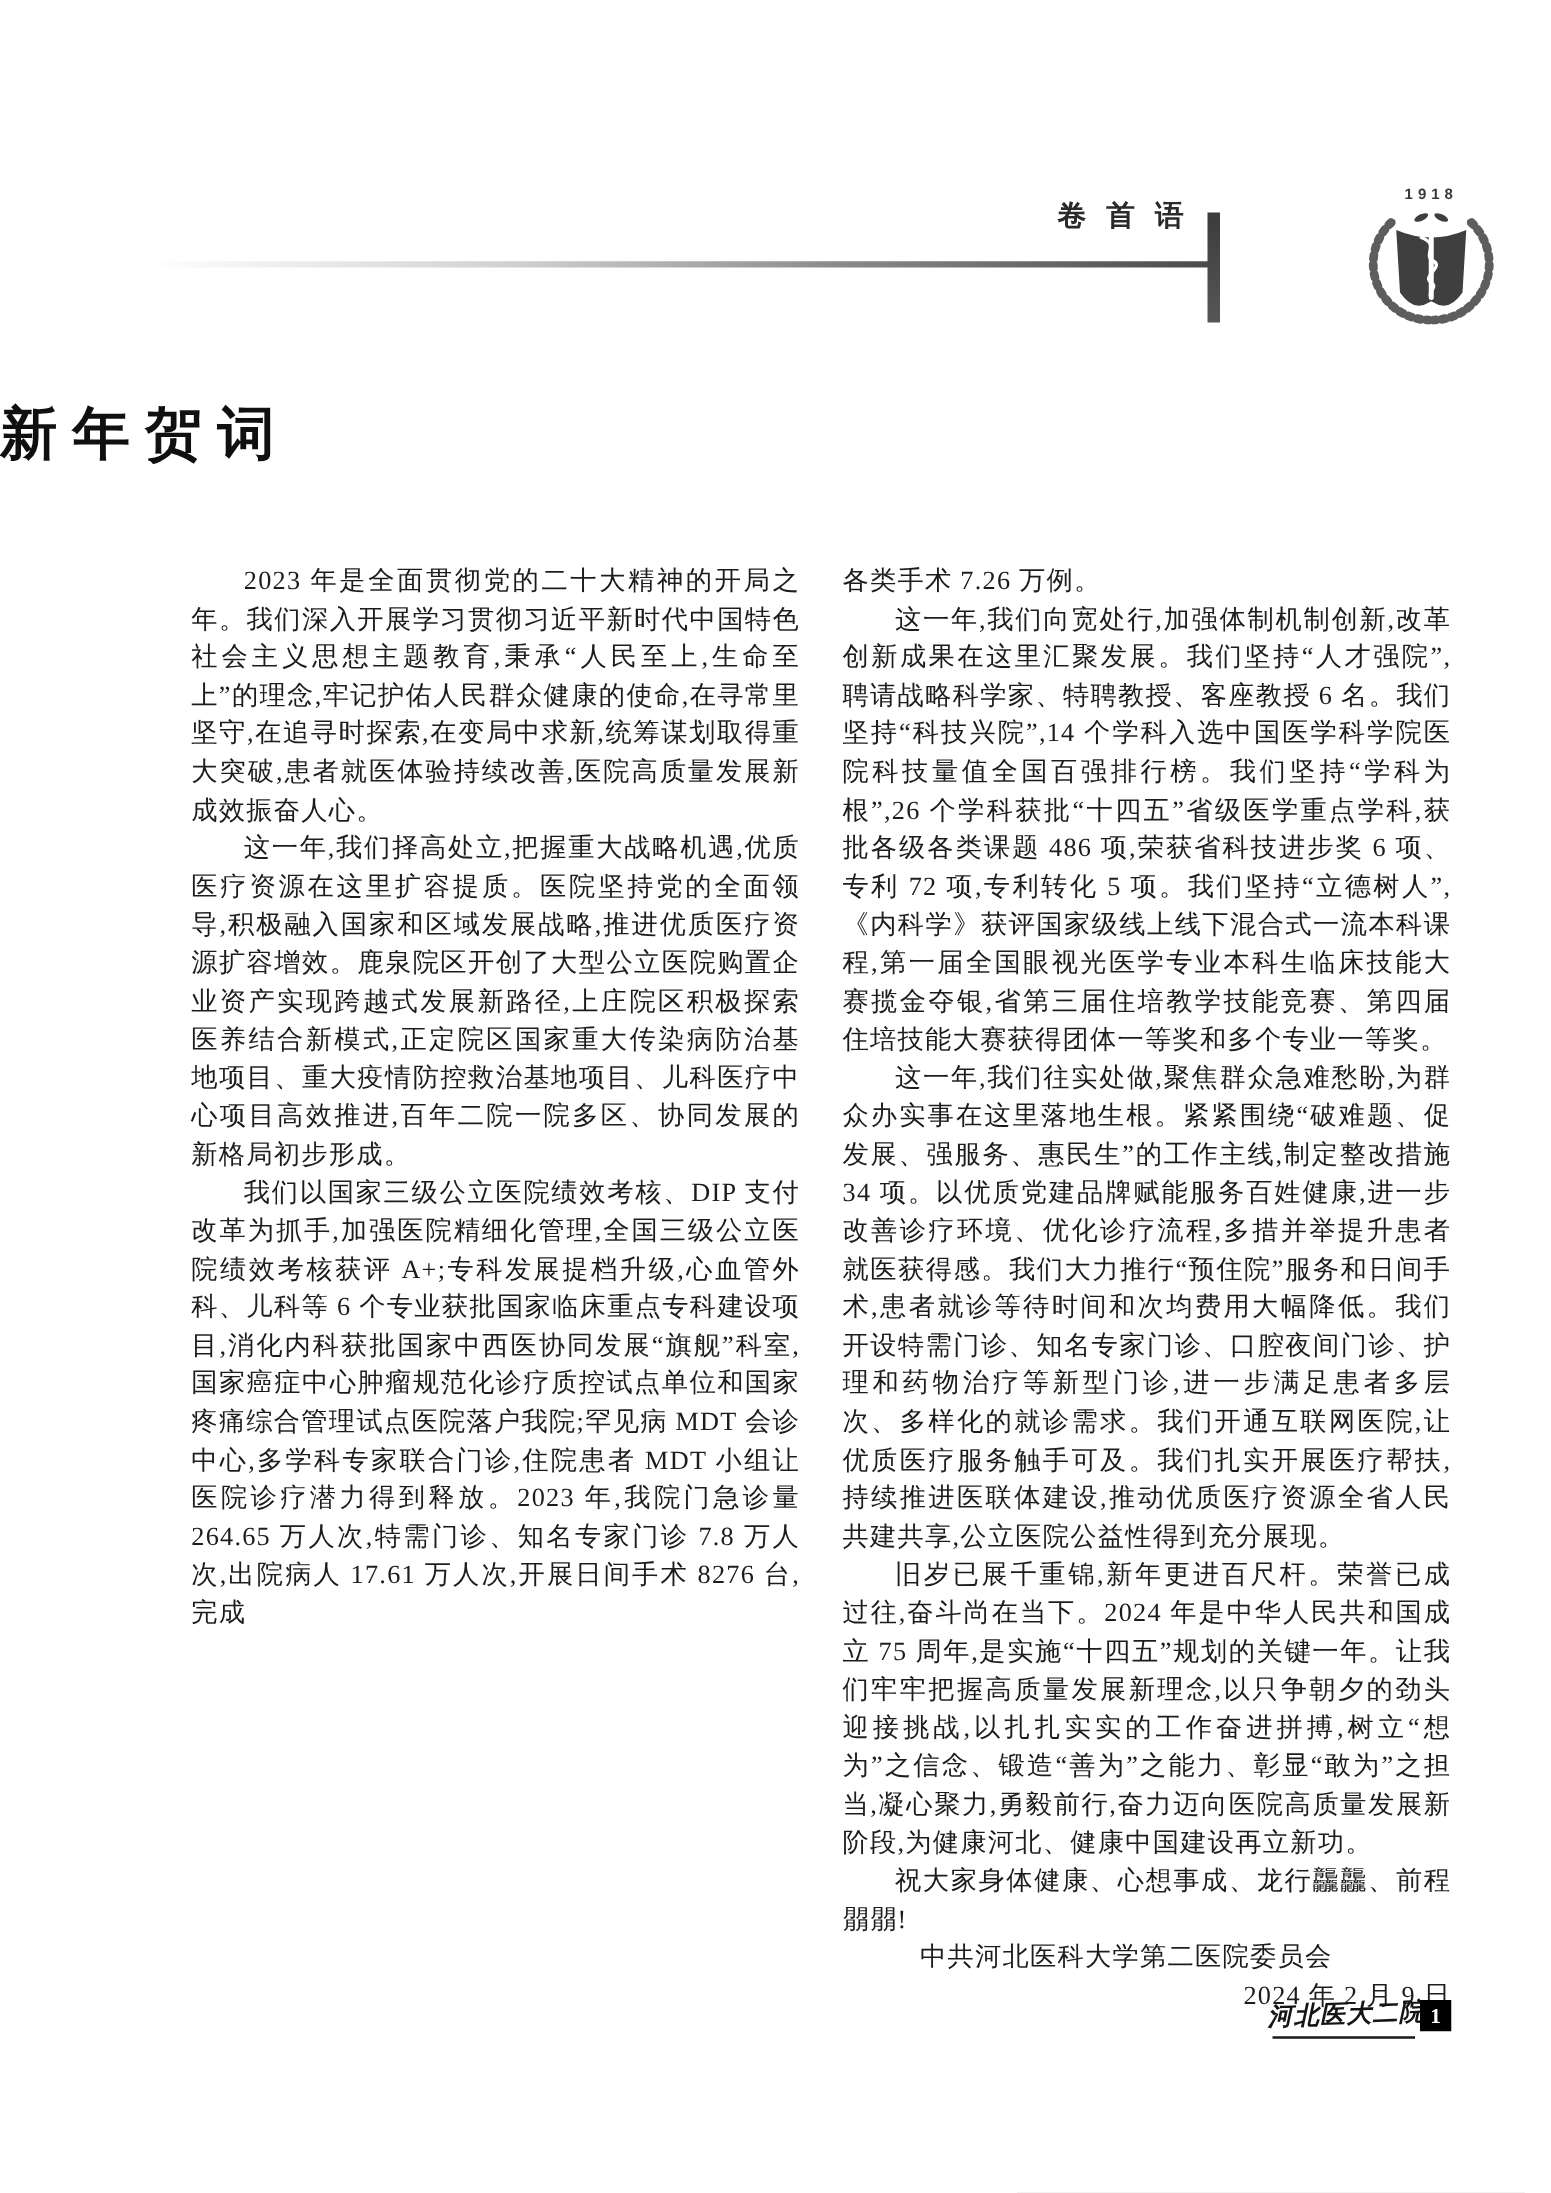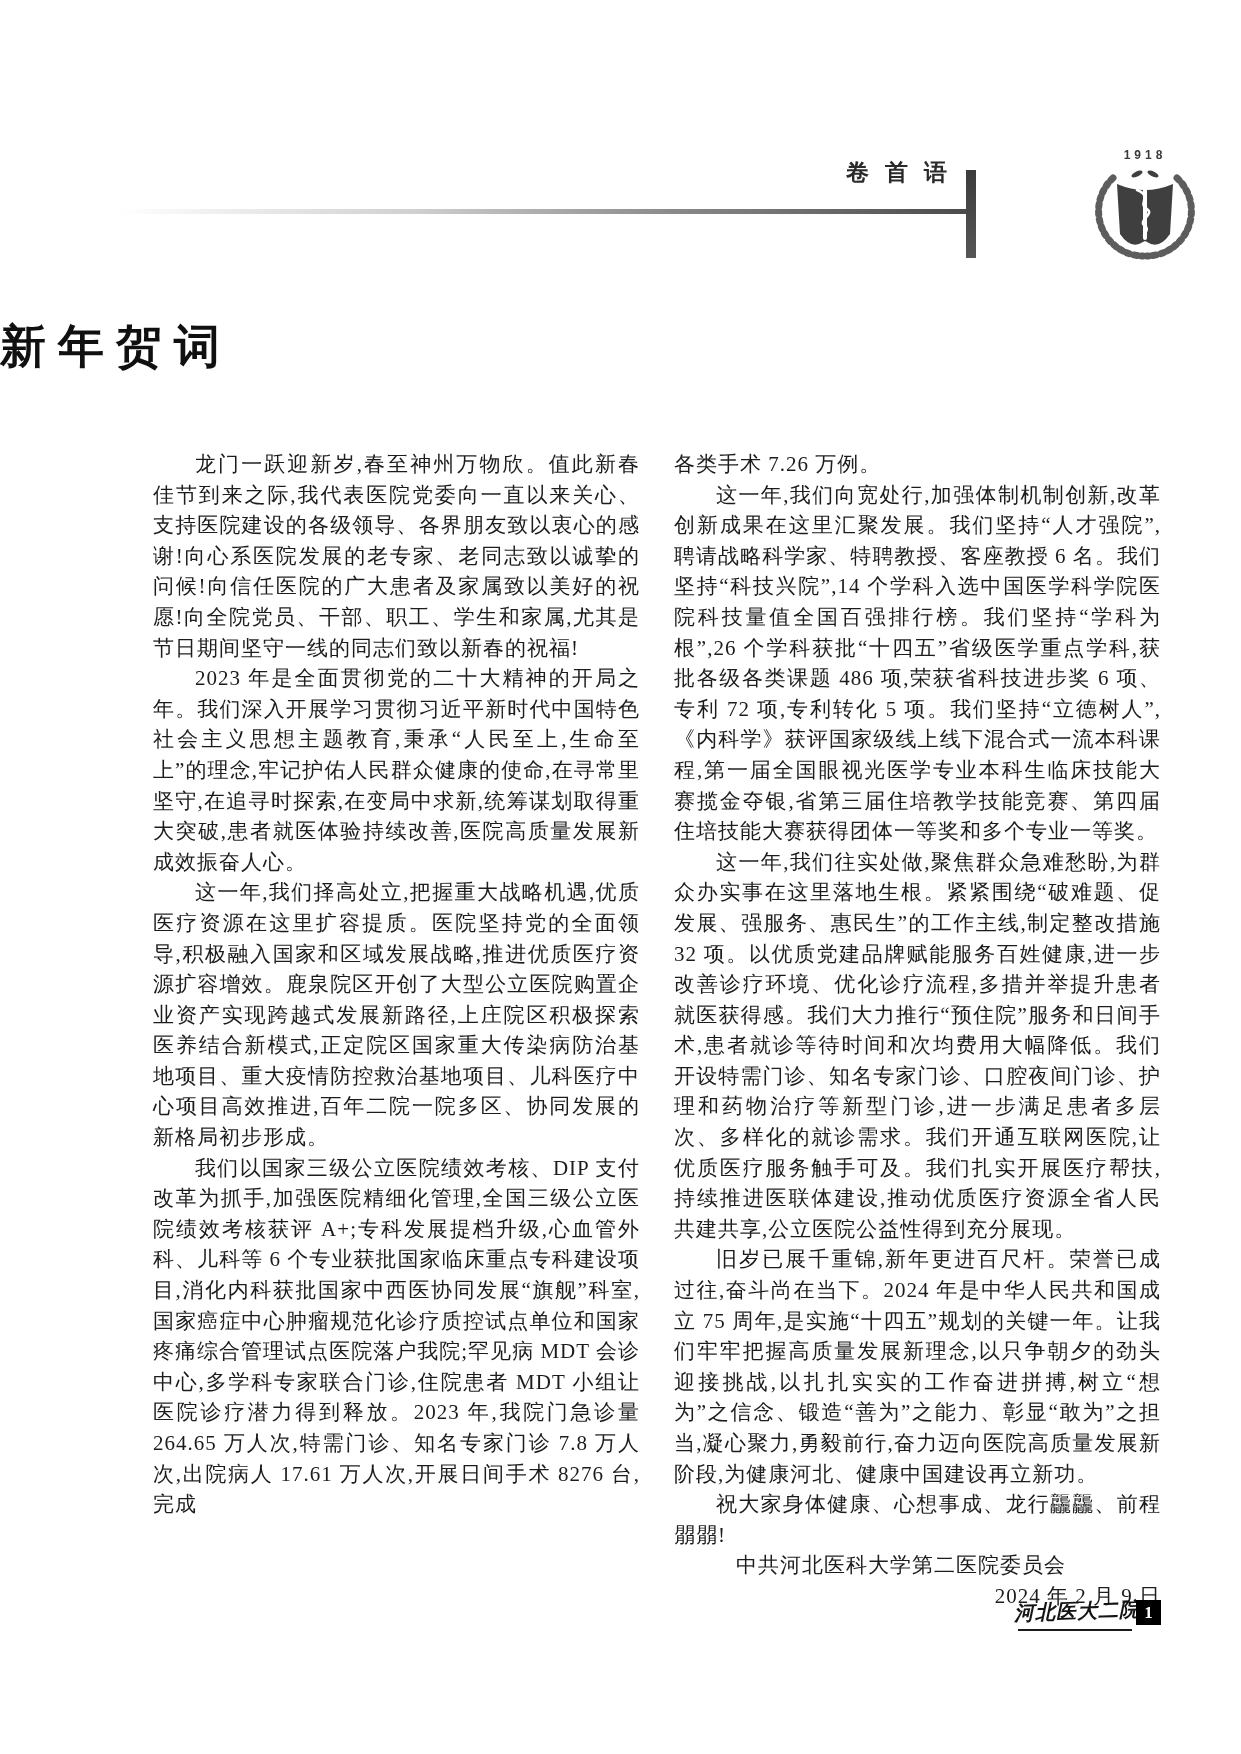--- a/index.html
+++ b/index.html
@@ -90,29 +90,28 @@
       <rect x="60" y="26" width="4" height="68" rx="2" fill="#ffffff"></rect>
       <path d="M 54 44 C 70 50 54 58 64 63 C 72 68 54 75 62 80 C 68 84 58 88 62 92" fill="none" stroke="#ffffff" stroke-width="2.6" stroke-linecap="round"></path>
     </svg>
     <span class="emblem-year">1918</span>
   </div>
 
   <h1 class="page-title">新年贺词</h1>
 
   <div class="columns">
     <div class="col">
-        <p class="para v-indent">龙门一跃迎新岁,春至神州万物欣。值此新春佳节到来之际,我代表医院党委向一直以来关心、支持医院建设的各级领导、各界朋友致以衷心的感谢!向心系医院发展的老专家、老同志致以诚挚的问候!向信任医院的广大患者及家属致以美好的祝愿!向全院党员、干部、职工、学生和家属,尤其是节日期间坚守一线的同志们致以新春的祝福!</p>
         <p class="para v-indent">2023 年是全面贯彻党的二十大精神的开局之年。我们深入开展学习贯彻习近平新时代中国特色社会主义思想主题教育,秉承“人民至上,生命至上”的理念,牢记护佑人民群众健康的使命,在寻常里坚守,在追寻时探索,在变局中求新,统筹谋划取得重大突破,患者就医体验持续改善,医院高质量发展新成效振奋人心。</p>
         <p class="para v-indent">这一年,我们择高处立,把握重大战略机遇,优质医疗资源在这里扩容提质。医院坚持党的全面领导,积极融入国家和区域发展战略,推进优质医疗资源扩容增效。鹿泉院区开创了大型公立医院购置企业资产实现跨越式发展新路径,上庄院区积极探索医养结合新模式,正定院区国家重大传染病防治基地项目、重大疫情防控救治基地项目、儿科医疗中心项目高效推进,百年二院一院多区、协同发展的新格局初步形成。</p>
         <p class="para v-indent">我们以国家三级公立医院绩效考核、DIP 支付改革为抓手,加强医院精细化管理,全国三级公立医院绩效考核获评 A+;专科发展提档升级,心血管外科、儿科等 6 个专业获批国家临床重点专科建设项目,消化内科获批国家中西医协同发展“旗舰”科室,国家癌症中心肿瘤规范化诊疗质控试点单位和国家疼痛综合管理试点医院落户我院;罕见病 MDT 会诊中心,多学科专家联合门诊,住院患者 MDT 小组让医院诊疗潜力得到释放。2023 年,我院门急诊量 264.65 万人次,特需门诊、知名专家门诊 7.8 万人次,出院病人 17.61 万人次,开展日间手术 8276 台,完成</p>
       </div>
     <div class="col">
         <p class="para v-flush">各类手术 7.26 万例。</p>
         <p class="para v-indent">这一年,我们向宽处行,加强体制机制创新,改革创新成果在这里汇聚发展。我们坚持“人才强院”,聘请战略科学家、特聘教授、客座教授 6 名。我们坚持“科技兴院”,14 个学科入选中国医学科学院医院科技量值全国百强排行榜。我们坚持“学科为根”,26 个学科获批“十四五”省级医学重点学科,获批各级各类课题 486 项,荣获省科技进步奖 6 项、专利 72 项,专利转化 5 项。我们坚持“立德树人”,《内科学》获评国家级线上线下混合式一流本科课程,第一届全国眼视光医学专业本科生临床技能大赛揽金夺银,省第三届住培教学技能竞赛、第四届住培技能大赛获得团体一等奖和多个专业一等奖。</p>
-        <p class="para v-indent">这一年,我们往实处做,聚焦群众急难愁盼,为群众办实事在这里落地生根。紧紧围绕“破难题、促发展、强服务、惠民生”的工作主线,制定整改措施 32 项。以优质党建品牌赋能服务百姓健康,进一步改善诊疗环境、优化诊疗流程,多措并举提升患者就医获得感。我们大力推行“预住院”服务和日间手术,患者就诊等待时间和次均费用大幅降低。我们开设特需门诊、知名专家门诊、口腔夜间门诊、护理和药物治疗等新型门诊,进一步满足患者多层次、多样化的就诊需求。我们开通互联网医院,让优质医疗服务触手可及。我们扎实开展医疗帮扶,持续推进医联体建设,推动优质医疗资源全省人民共建共享,公立医院公益性得到充分展现。</p>
+        <p class="para v-indent">这一年,我们往实处做,聚焦群众急难愁盼,为群众办实事在这里落地生根。紧紧围绕“破难题、促发展、强服务、惠民生”的工作主线,制定整改措施 34 项。以优质党建品牌赋能服务百姓健康,进一步改善诊疗环境、优化诊疗流程,多措并举提升患者就医获得感。我们大力推行“预住院”服务和日间手术,患者就诊等待时间和次均费用大幅降低。我们开设特需门诊、知名专家门诊、口腔夜间门诊、护理和药物治疗等新型门诊,进一步满足患者多层次、多样化的就诊需求。我们开通互联网医院,让优质医疗服务触手可及。我们扎实开展医疗帮扶,持续推进医联体建设,推动优质医疗资源全省人民共建共享,公立医院公益性得到充分展现。</p>
         <p class="para v-indent">旧岁已展千重锦,新年更进百尺杆。荣誉已成过往,奋斗尚在当下。2024 年是中华人民共和国成立 75 周年,是实施“十四五”规划的关键一年。让我们牢牢把握高质量发展新理念,以只争朝夕的劲头迎接挑战,以扎扎实实的工作奋进拼搏,树立“想为”之信念、锻造“善为”之能力、彰显“敢为”之担当,凝心聚力,勇毅前行,奋力迈向医院高质量发展新阶段,为健康河北、健康中国建设再立新功。</p>
         <p class="para v-indent">祝大家身体健康、心想事成、龙行龘龘、前程朤朤!</p>
         <p class="para v-committee">中共河北医科大学第二医院委员会</p>
         <p class="para v-date">2024 年 2 月 9 日</p>
       </div>
   </div>
 
   <div class="footer-brand">河北医大二院</div>
   <div class="footer-rule"></div>
   <div class="page-badge">1</div>

